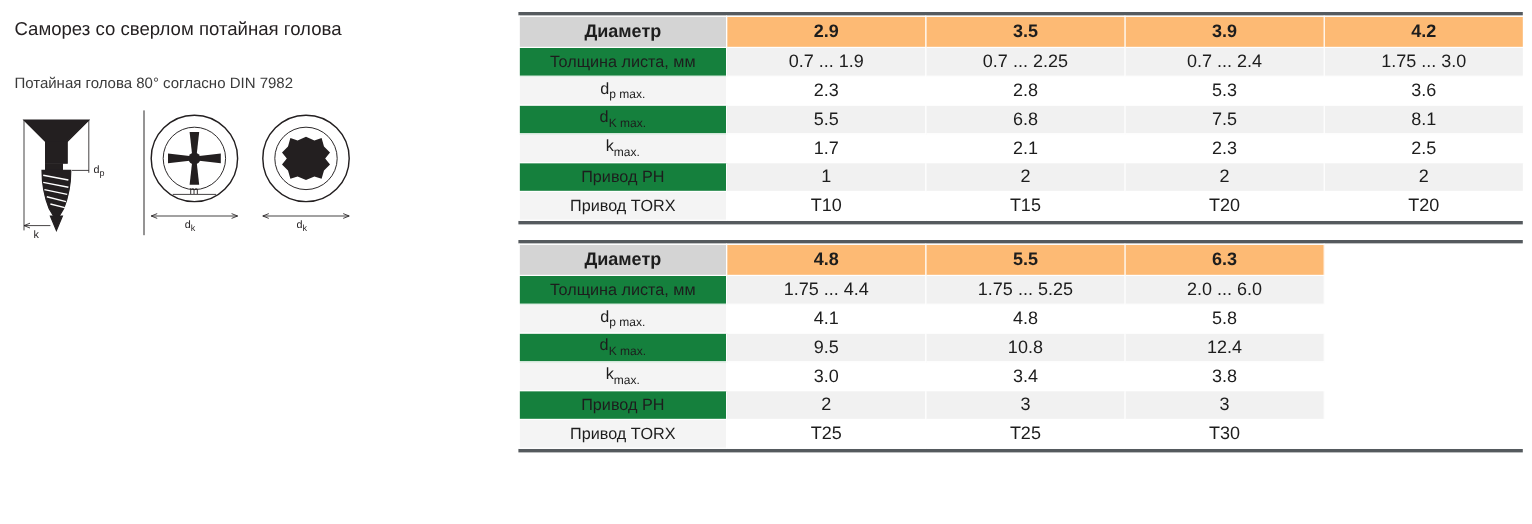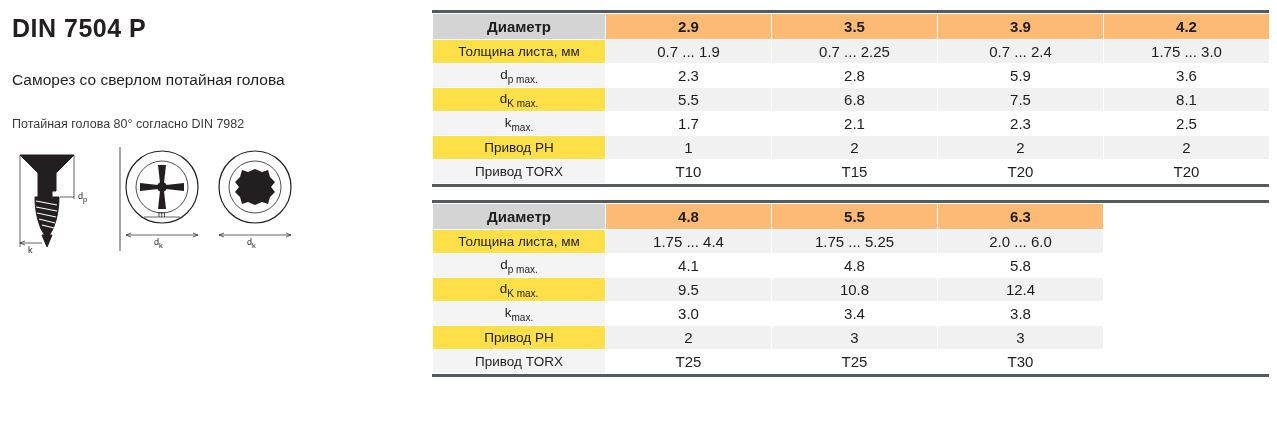--- a/index.html
+++ b/index.html
@@ -96,21 +96,21 @@
     background: #fdba74;
     font-weight: bold;
     font-size: 15px;
     height: 25px;
   }
   table.spec tr.header td.hdr-label {
     background: #d4d4d4;
   }
   table.spec td.lbl {
     font-size: 13.5px;
-    background: #fde047;
+    background: #15803d;
   }
   table.spec tr.alt td { background: #ffffff; }
   table.spec tr.alt td.lbl { background: #f4f4f4; }
   table.spec td.empty {
     background: #ffffff;
     border-color: #ffffff;
   }
   table.spec tr.header td.empty {
     background: #ffffff;
   }
@@ -124,21 +124,20 @@
     margin-top: 13px;
   }
   .sup { font-size: 10px; vertical-align: sub; }
 </style>
 </head>
 <body>
 
 <div class="page">
 
   <div class="left">
-    <div class="title">DIN 7504 P</div>
     <div class="subtitle">Саморез со сверлом потайная голова</div>
     <div class="note">Потайная голова 80° согласно DIN 7982</div>
 
     <div class="drawing">
       <svg width="300" height="120" viewBox="0 0 300 120">
         <g stroke="#231f20" fill="none" stroke-width="1">
 
           <polygon points="8,16 62,16 44,34 26,34" fill="#231f20" stroke="#231f20"></polygon>
 
           <path d="M26,34 L26,52 L44,52 L44,34" fill="#231f20" stroke="#231f20"></path>
@@ -234,21 +233,21 @@
             <td class="lbl">Толщина листа, мм</td>
             <td>0.7 ... 1.9</td>
             <td>0.7 ... 2.25</td>
             <td>0.7 ... 2.4</td>
             <td>1.75 ... 3.0</td>
           </tr>
           <tr class="alt">
             <td class="lbl"><span>d</span><span class="sup">p max.</span></td>
             <td>2.3</td>
             <td>2.8</td>
-            <td>5.9</td>
+            <td>5.3</td>
             <td>3.6</td>
           </tr>
           <tr>
             <td class="lbl"><span>d</span><span class="sup">K max.</span></td>
             <td>5.5</td>
             <td>6.8</td>
             <td>7.5</td>
             <td>8.1</td>
           </tr>
           <tr class="alt">

